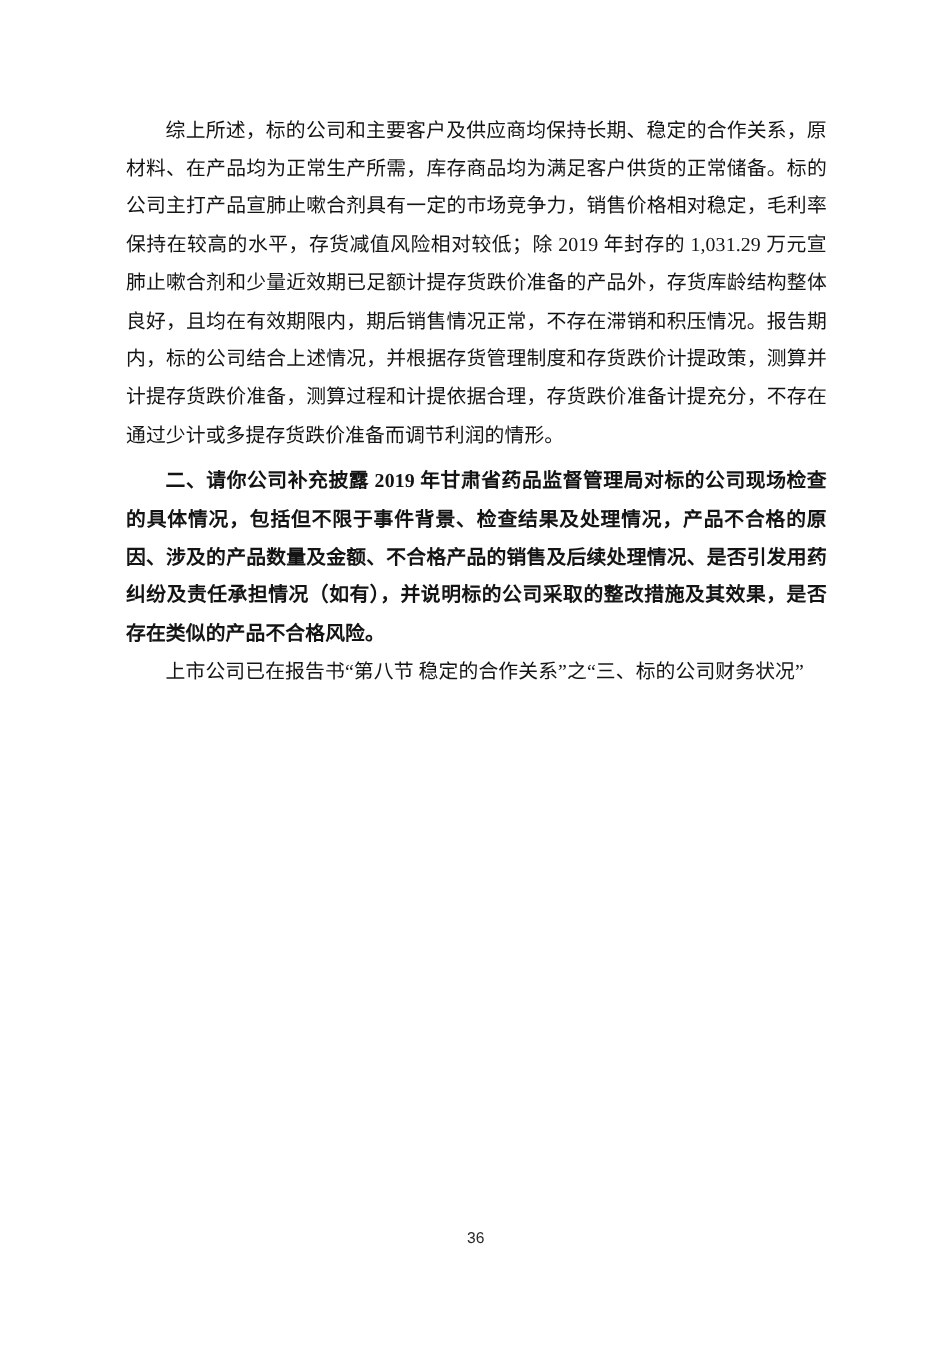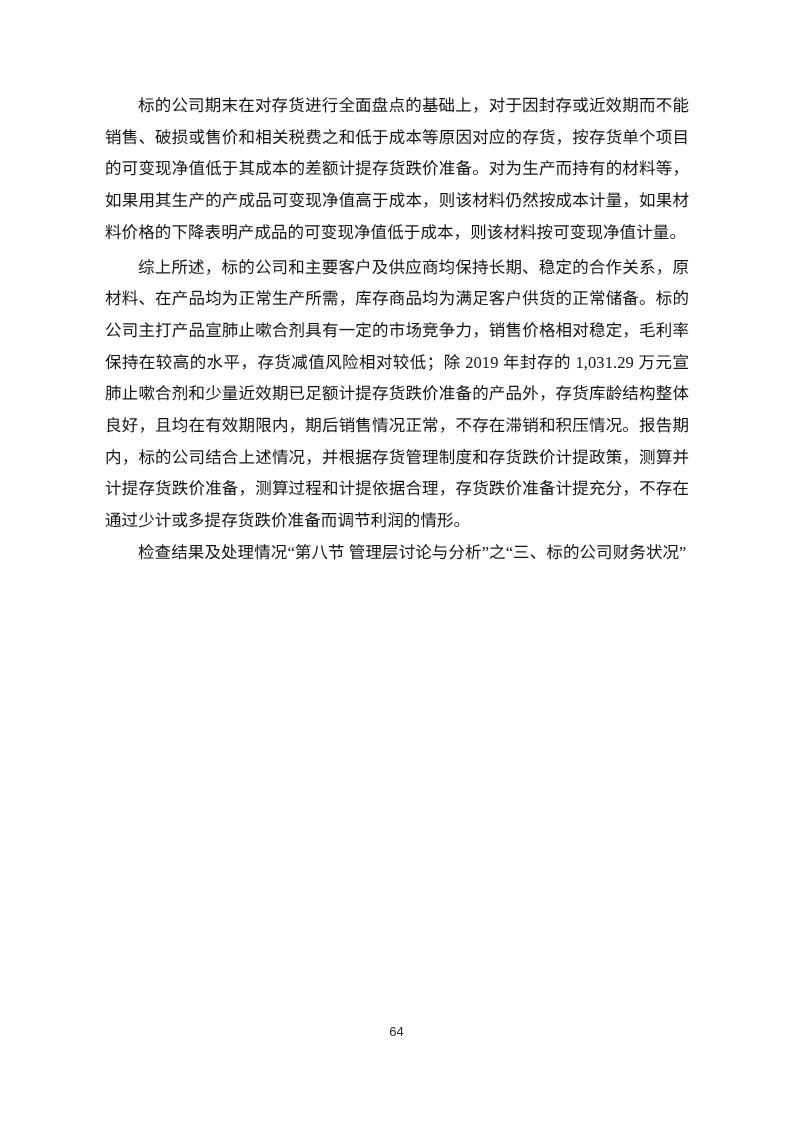--- a/index.html
+++ b/index.html
@@ -47,18 +47,18 @@
     font-size: 13px;
     font-family: "Liberation Sans", "DejaVu Sans", sans-serif;
     color: #2a2a2a;
   }
 </style>
 </head>
 <body>
 
 <div class="page">
   <div class="content">
-    <p class="para">标的公司期末在对存货进行全面盘点的基础上，对于因封存或近效期而不能销售、破损或售价和相关税费之和低于成本等原因对应的存货，按存货单个项目的可变现净值低于其成本的差额计提存货跌价准备。对为生产而持有的材料等，如果用其生产的产成品可变现净值高于成本，则该材料仍然按成本计量，如果材料价格的下降表明产成品的可变现净值低于成本，则该材料按可变现净值计量。</p>
     <p class="para gap-xs">综上所述，标的公司和主要客户及供应商均保持长期、稳定的合作关系，原材料、在产品均为正常生产所需，库存商品均为满足客户供货的正常储备。标的公司主打产品宣肺止嗽合剂具有一定的市场竞争力，销售价格相对稳定，毛利率保持在较高的水平，存货减值风险相对较低；除 2019 年封存的 1,031.29 万元宣肺止嗽合剂和少量近效期已足额计提存货跌价准备的产品外，存货库龄结构整体良好，且均在有效期限内，期后销售情况正常，不存在滞销和积压情况。报告期内，标的公司结合上述情况，并根据存货管理制度和存货跌价计提政策，测算并计提存货跌价准备，测算过程和计提依据合理，存货跌价准备计提充分，不存在通过少计或多提存货跌价准备而调节利润的情形。</p>
-    <p class="para">检查结果及处理情况“第八节 管理层讨论与分析”之“三、标的公司财务状况”</p>
+    <p class="para bold gap-md">二、请你公司补充披露 2019 年甘肃省药品监督管理局对标的公司现场检查的具体情况，包括但不限于事件背景、检查结果及处理情况，产品不合格的原因、涉及的产品数量及金额、不合格产品的销售及后续处理情况、是否引发用药纠纷及责任承担情况（如有），并说明标的公司采取的整改措施及其效果，是否存在类似的产品不合格风险。</p>
+    <p class="para">上市公司已在报告书“第八节 稳定的合作关系”之“三、标的公司财务状况”</p>
   </div>
-  <div class="page-number">64</div>
+  <div class="page-number">36</div>
 </div>
 
 </body></html>

